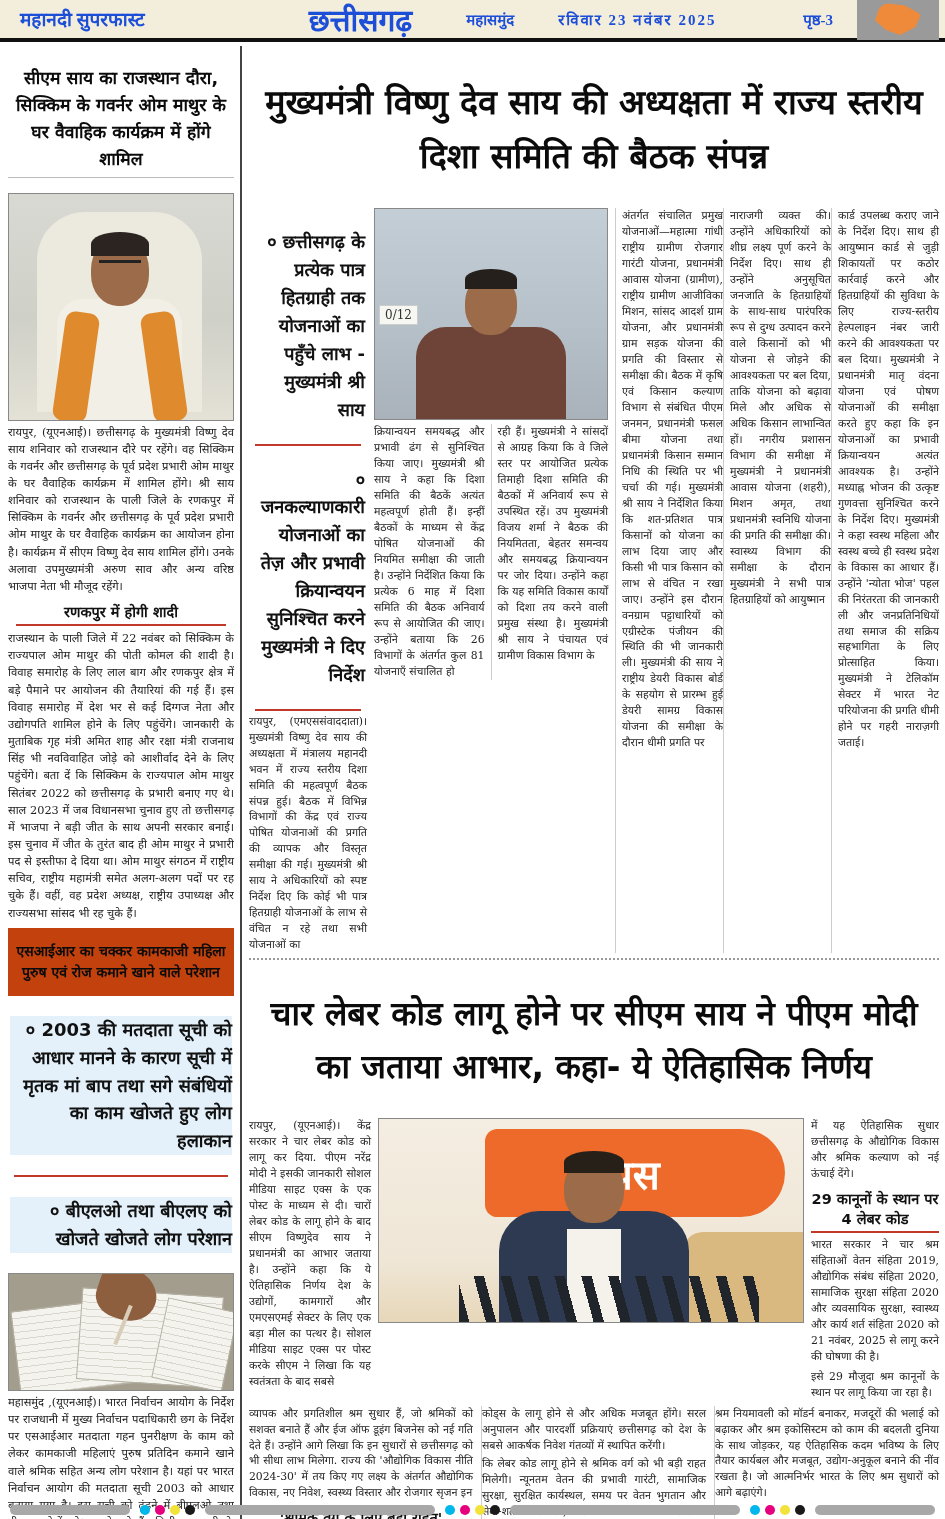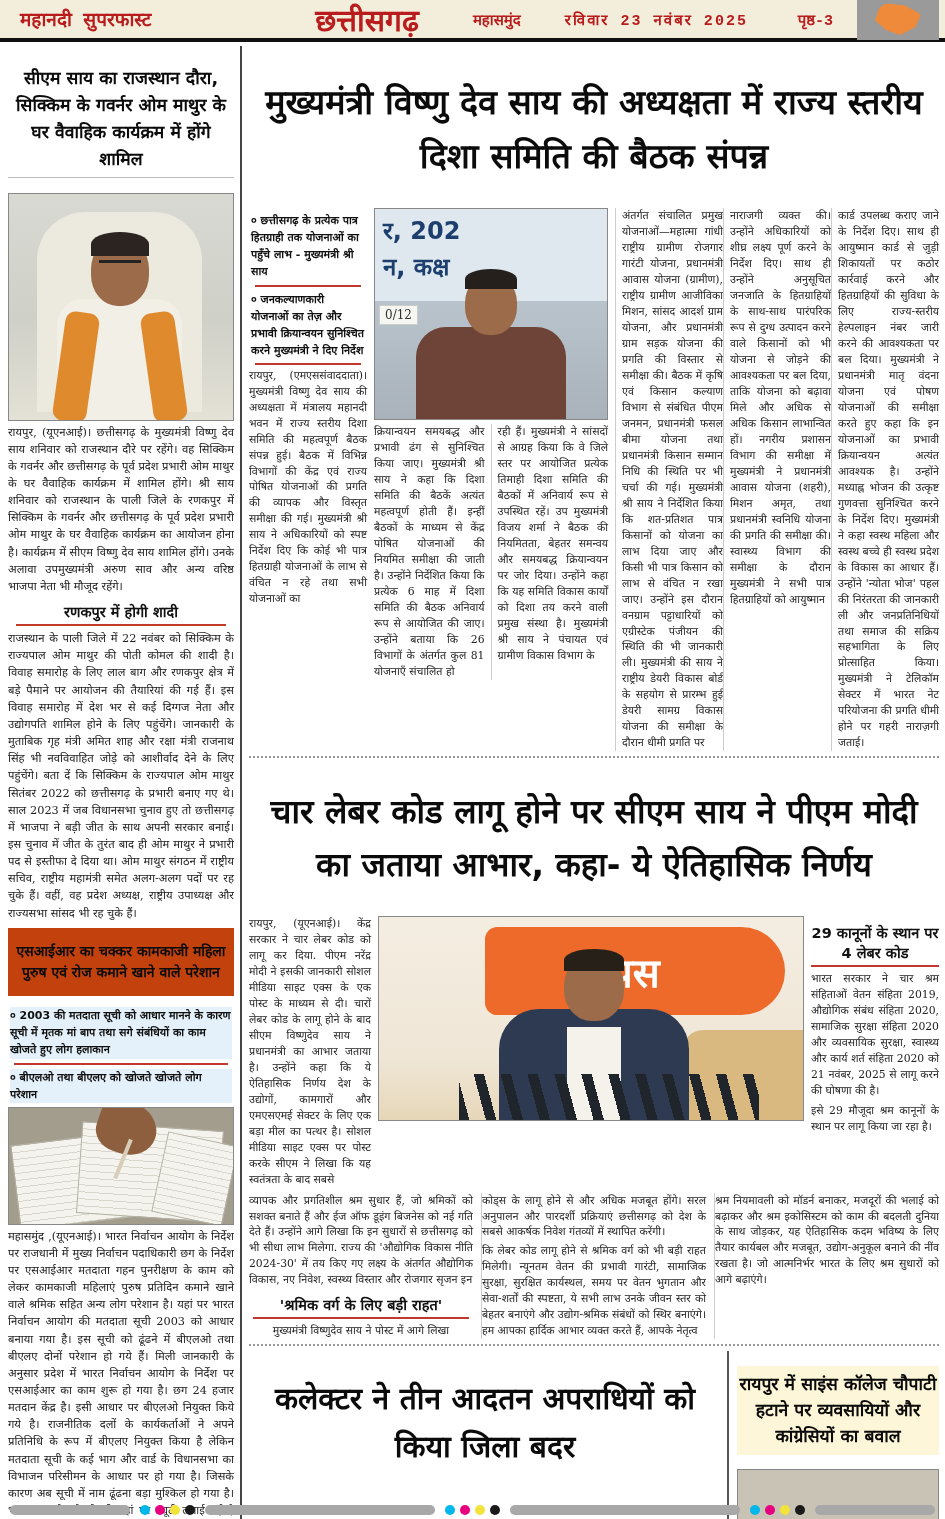--- a/index.html
+++ b/index.html
@@ -1,21 +1,21 @@
 <!DOCTYPE html>
 <html lang="hi"><head>
 <meta charset="utf-8">
 <style>
   html,body{margin:0;padding:0;background:#fff;}
   .page{width:945px;height:1519px;overflow:hidden;position:relative;background:#fff;
         font-family:"DejaVu Serif",serif;color:#1c1c1c;}
   
   .masthead{height:42px;background:#f3eedb;border-bottom:4px solid #111;
             display:flex;align-items:center;gap:14px;padding:0 6px;box-sizing:border-box;}
-  .masthead .red{color:#b91c1c;font-family:Liberation Mono, monospace;font-weight:bold;}
+  .masthead .red{color:#1d4ed8;font-family:Liberation Serif, serif;font-weight:bold;}
   .m-paper{font-size:19px;margin-left:14px;}
   .m-edition{font-size:30px;margin-left:150px;}
   .m-city{font-size:15px;margin-left:40px;}
   .m-date{font-size:15px;margin-left:30px;letter-spacing:2px;}
   .m-page{font-size:15px;margin-left:auto;margin-right:10px;}
   .m-logo{width:82px;height:42px;background:#9a9a9a;display:flex;align-items:center;justify-content:center;}
   .map-shape{width:46px;height:32px;background:#ef8a3a;border-radius:40% 55% 50% 45%;
              clip-path:polygon(20% 0,65% 8%,100% 35%,88% 75%,55% 100%,25% 85%,0 55%,8% 20%);}
   
   .content{display:flex;padding:4px 6px 0 8px;box-sizing:border-box;}
@@ -28,22 +28,22 @@
            font-size:14.5px;color:#111;border-bottom:2px solid #c0392b;padding:2px 0 3px;margin:4px 8px;}
   .red-rule{border:none;border-top:2px solid #c0392b;margin:3px 6px;}
   .dotted-sep{border:none;border-top:2px dotted #999;margin:5px 0;}
   
   .hl{font-family:"DejaVu Sans",sans-serif;font-weight:bold;text-align:center;color:#0b0b0b;}
   .hl-small{font-size:17.5px;line-height:1.55;padding:4px 2px;border-bottom:1px solid #bbb;}
   .hl-blue{font-size:14px;line-height:1.5;background:#c2410c;padding:13px 3px;margin-top:6px;}
   .hl-big{font-size:34px;line-height:1.6;padding:6px 0 2px;}
   .hl-mid{font-size:30px;line-height:1.6;padding:4px 0;}
   .hl-yellow{font-size:17.5px;line-height:1.5;background:#fdf6d8;padding:5px 2px;}
-  .bullet{font-family:"DejaVu Sans",sans-serif;font-weight:bold;font-size:11px;line-height:1.55;
-          text-align:left;color:#111;margin:4px 2px;}
+  .bullet{font-family:"DejaVu Sans",sans-serif;font-weight:bold;font-size:18px;line-height:1.55;
+          text-align:right;color:#111;margin:20px 2px;}
   .bullet-blue{background:#e4f1fa;}
   
   .photo{position:relative;overflow:hidden;border:1px solid #888;box-sizing:border-box;}
   .ph-cm{height:228px;background:linear-gradient(180deg,#d8d9d2 0%,#cfd0c8 55%,#e4e1d6 100%);}
   .chair{position:absolute;left:28px;top:18px;width:165px;height:200px;background:#eceadf;border-radius:48px 48px 0 0;}
   .torso-cm{position:absolute;left:48px;top:105px;width:125px;height:125px;background:#f2efe6;border-radius:26px 26px 0 0;}
   .sash-l{position:absolute;left:50px;top:118px;width:34px;height:110px;background:#e08a2e;border-radius:10px;transform:rotate(8deg);}
   .sash-r{position:absolute;left:138px;top:118px;width:34px;height:110px;background:#e08a2e;border-radius:10px;transform:rotate(-8deg);}
   .head-cm{position:absolute;left:82px;top:44px;width:58px;height:68px;background:#9c6b4a;border-radius:46%;}
   .hair-cm{position:absolute;left:82px;top:38px;width:58px;height:24px;background:#2c2420;border-radius:50% 50% 0 0;}
@@ -163,24 +163,20 @@
         <div class="disha-body">
           <div class="d-col1">
             <div class="bullet">० छत्तीसगढ़ के प्रत्येक पात्र हितग्राही तक योजनाओं का पहुँचे लाभ - मुख्यमंत्री श्री साय</div>
             <hr class="red-rule">
             <div class="bullet">० जनकल्याणकारी योजनाओं का तेज़ और प्रभावी क्रियान्वयन सुनिश्चित करने मुख्यमंत्री ने दिए निर्देश</div>
             <hr class="red-rule">
             <div class="tcol">रायपुर, (एमएससंवाददाता)। मुख्यमंत्री विष्णु देव साय की अध्यक्षता में मंत्रालय महानदी भवन में राज्य स्तरीय दिशा समिति की महत्वपूर्ण बैठक संपन्न हुई। बैठक में विभिन्न विभागों की केंद्र एवं राज्य पोषित योजनाओं की प्रगति की व्यापक और विस्तृत समीक्षा की गई। मुख्यमंत्री श्री साय ने अधिकारियों को स्पष्ट निर्देश दिए कि कोई भी पात्र हितग्राही योजनाओं के लाभ से वंचित न रहे तथा सभी योजनाओं का</div>
           </div>
           <div class="d-mid">
             <div class="photo ph-meeting">
-              <div class="banner">
-                <div>र, 202</div>
-                <div>न, कक्ष</div>
-              </div>
               <span class="paper-tag">0/12</span>
               <div class="torso-mt"></div>
               <div class="head-mt"></div>
               <div class="hair-mt"></div>
             </div>
             <div class="d-mid-cols">
               <div class="tcol">क्रियान्वयन समयबद्ध और प्रभावी ढंग से सुनिश्चित किया जाए। मुख्यमंत्री श्री साय ने कहा कि दिशा समिति की बैठकें अत्यंत महत्वपूर्ण होती हैं। इन्हीं बैठकों के माध्यम से केंद्र पोषित योजनाओं की नियमित समीक्षा की जाती है। उन्होंने निर्देशित किया कि प्रत्येक 6 माह में दिशा समिति की बैठक अनिवार्य रूप से आयोजित की जाए। उन्होंने बताया कि 26 विभागों के अंतर्गत कुल 81 योजनाएँ संचालित हो</div>
               <div class="tcol" style="border-left:1px solid #ccc;padding-left:6px;">रही हैं। मुख्यमंत्री ने सांसदों से आग्रह किया कि वे जिले स्तर पर आयोजित प्रत्येक तिमाही दिशा समिति की बैठकों में अनिवार्य रूप से उपस्थित रहें। उप मुख्यमंत्री विजय शर्मा ने बैठक की नियमितता, बेहतर समन्वय और समयबद्ध क्रियान्वयन पर जोर दिया। उन्होंने कहा कि यह समिति विकास कार्यों को दिशा तय करने वाली प्रमुख संस्था है। मुख्यमंत्री श्री साय ने पंचायत एवं ग्रामीण विकास विभाग के</div>
             </div>
           </div>
@@ -205,20 +201,21 @@
               <span>प्रस</span>
             </div>
             <div class="couch"></div>
             <div class="torso-pr"></div>
             <div class="shirt-pr"></div>
             <div class="head-pr"></div>
             <div class="hair-pr"></div>
             <div class="mics"></div>
           </div>
           <div class="l-right">
+            <div class="tcol">में यह ऐतिहासिक सुधार छत्तीसगढ़ के औद्योगिक विकास और श्रमिक कल्याण को नई ऊंचाई देंगे।</div>
             <h3 class="subhead" style="margin:4px 0;">29 कानूनों के स्थान पर 4 लेबर कोड</h3>
             <div class="tcol">भारत सरकार ने चार श्रम संहिताओं वेतन संहिता 2019, औद्योगिक संबंध संहिता 2020, सामाजिक सुरक्षा संहिता 2020 और व्यवसायिक सुरक्षा, स्वास्थ्य और कार्य शर्त संहिता 2020 को 21 नवंबर, 2025 से लागू करने की घोषणा की है।</div>
             <div class="tcol" style="margin-top:4px;">इसे 29 मौजूदा श्रम कानूनों के स्थान पर लागू किया जा रहा है।</div>
           </div>
         </div>
         <div class="labor-bottom">
           <div class="lb">
             <div class="tcol">व्यापक और प्रगतिशील श्रम सुधार हैं, जो श्रमिकों को सशक्त बनाते हैं और ईज ऑफ डूइंग बिजनेस को नई गति देते हैं। उन्होंने आगे लिखा कि इन सुधारों से छत्तीसगढ़ को भी सीधा लाभ मिलेगा. राज्य की 'औद्योगिक विकास नीति 2024-30' में तय किए गए लक्ष्य के अंतर्गत औद्योगिक विकास, नए निवेश, स्वस्थ्य विस्तार और रोजगार सृजन इन</div>
             <h3 class="subhead" style="margin:4px 4px;">'श्रमिक वर्ग के लिए बड़ी राहत'</h3>
             <div class="tcol" style="text-align:center;">मुख्यमंत्री विष्णुदेव साय ने पोस्ट में आगे लिखा</div>

